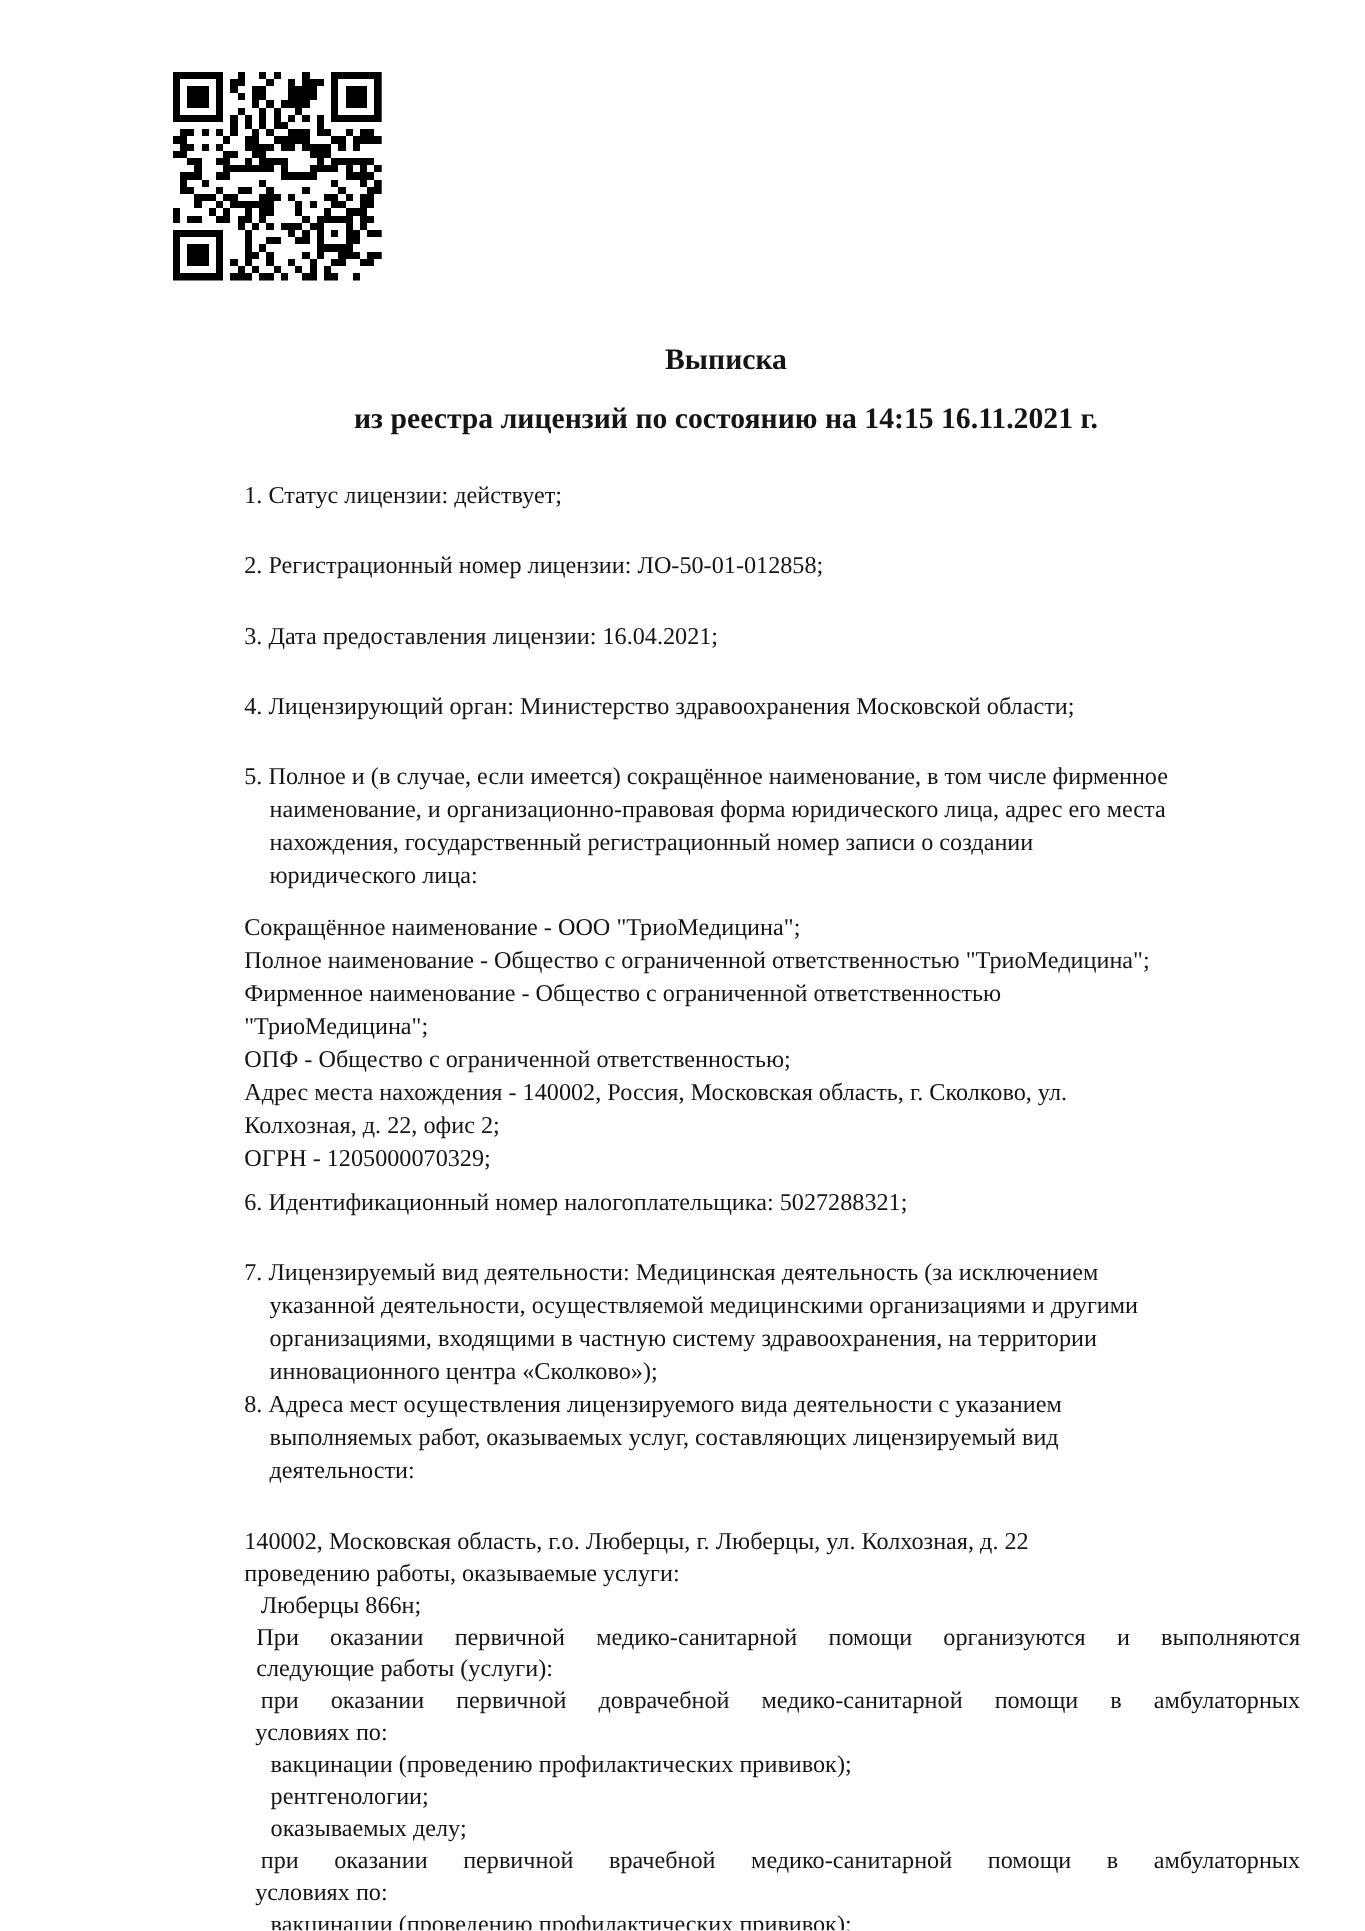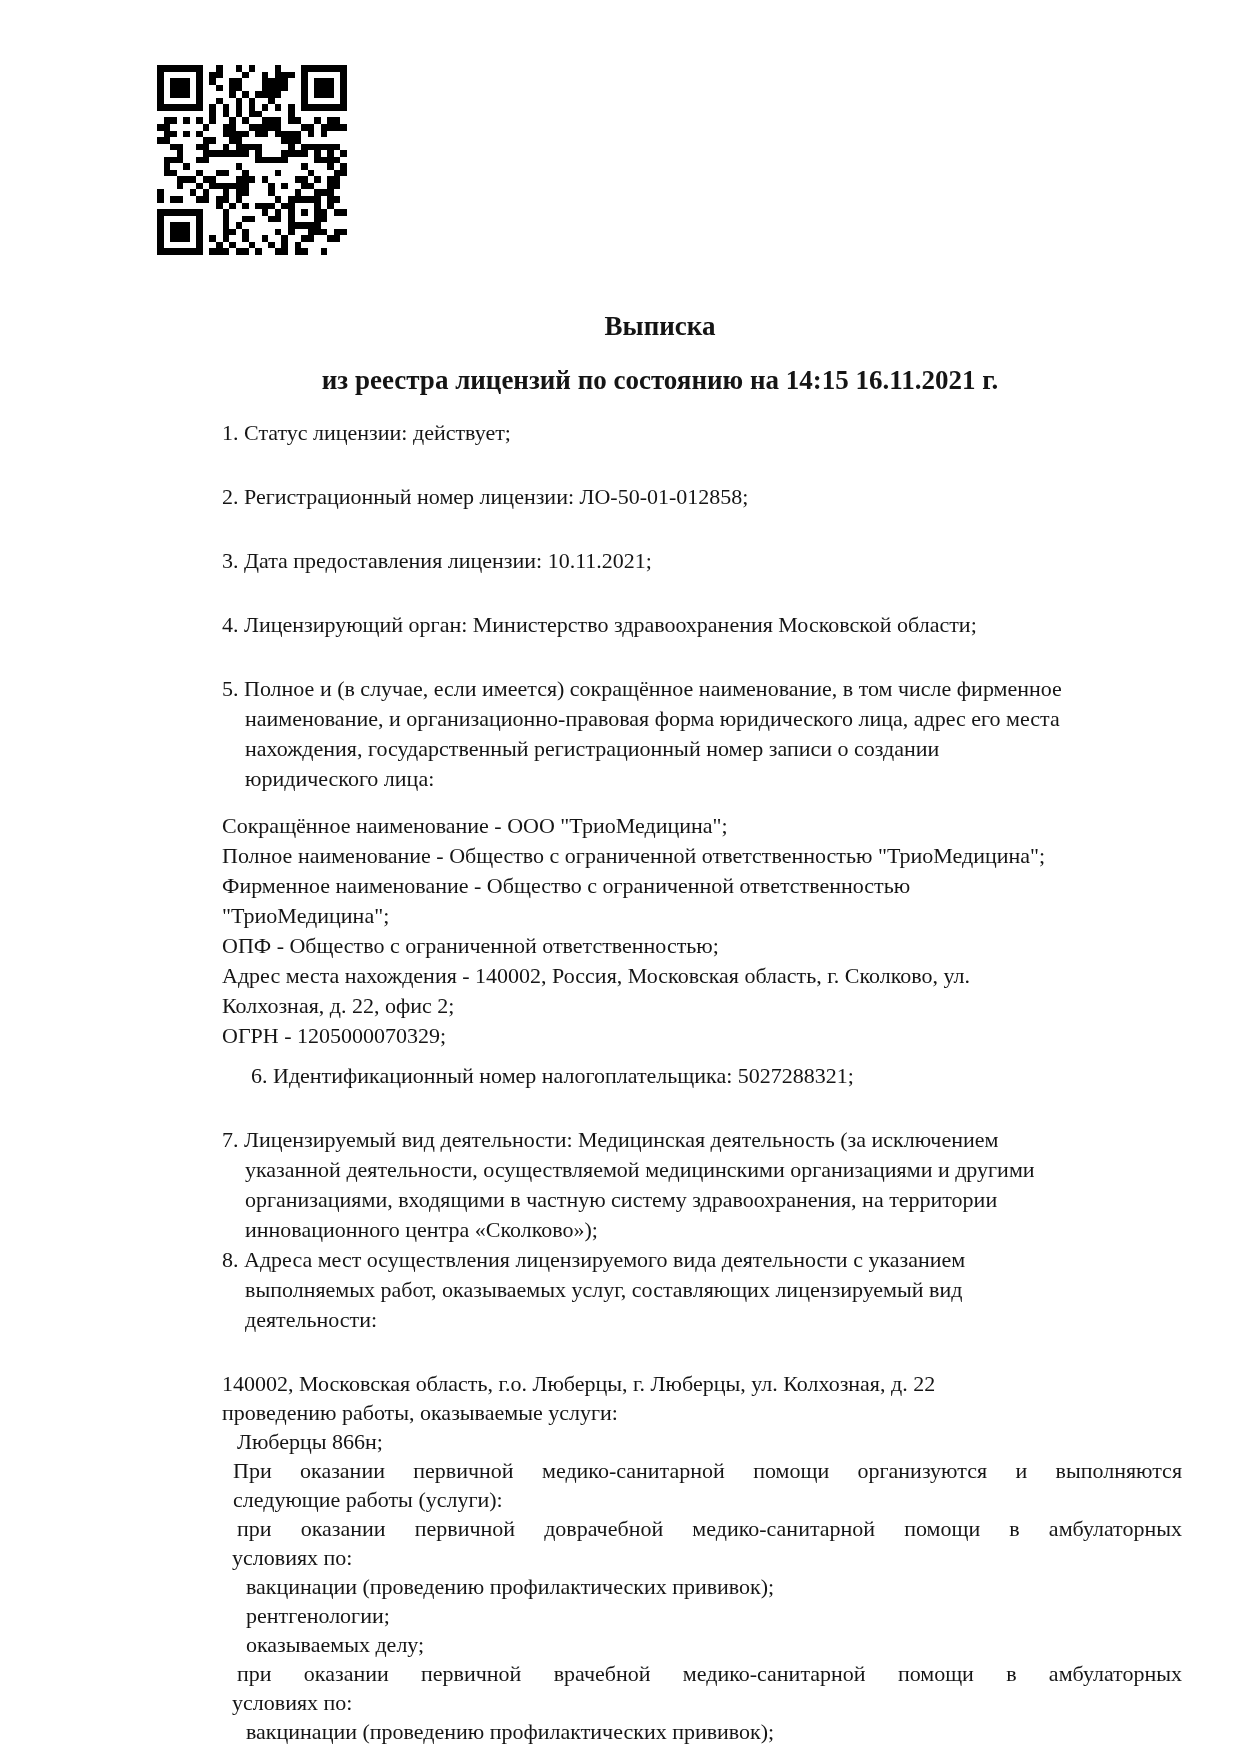--- a/index.html
+++ b/index.html
@@ -21,23 +21,23 @@
   .ind-hang{padding-left:23px;}
   .ind-l1{padding-left:11px;}
   .ind-l1w{padding-left:10px;}
   .ind-l2{padding-left:15px;}
   .ind-l3{padding-left:24px;}
   
   .block{margin-top:34px;}
   .b-svc{margin-top:0;}
   .b-svc .line{line-height:29px;}
   .b-addr .line{line-height:29px;}
-  [data-name="item-1"]{margin-top:20px;}
+  [data-name="item-1"]{margin-top:37px;}
   [data-name="org-details"]{margin-top:17px;}
-  [data-name="item-6"]{margin-top:10px;margin-left:29px;}
+  [data-name="item-6"]{margin-top:10px;}
   [data-name="item-8"]{margin-top:0;font-family:Liberation Serif, serif;}
 </style>
 </head>
 <body>
 
 <div class="page" data-name="license-extract-page">
   <svg id="qr" class="qr" viewBox="0 0 29 29" shape-rendering="crispEdges" data-name="qr-code">
       <g fill="#000000">
         <rect x="0" y="0" width="1" height="1"></rect>
         <rect x="1" y="0" width="1" height="1"></rect>
@@ -435,21 +435,21 @@
     <div class="title t1" data-name="document-title">Выписка</div>
     <div class="title t2" data-name="document-subtitle">из реестра лицензий по состоянию на 14:15 16.11.2021 г.</div>
     <div id="doc-body" data-name="document-body">
         <div class="block b-item" data-name="item-1">
           <div class="line" data-name="doc-line">1. Статус лицензии: действует;</div>
         </div>
         <div class="block b-item" data-name="item-2">
           <div class="line" data-name="doc-line">2. Регистрационный номер лицензии: ЛО-50-01-012858;</div>
         </div>
         <div class="block b-item" data-name="item-3">
-          <div class="line" data-name="doc-line">3. Дата предоставления лицензии: 10.11.2021;</div>
+          <div class="line" data-name="doc-line">3. Дата предоставления лицензии: 16.04.2021;</div>
         </div>
         <div class="block b-item" data-name="item-4">
           <div class="line" data-name="doc-line">4. Лицензирующий орган: Министерство здравоохранения Московской области;</div>
         </div>
         <div class="block b-item" data-name="item-5">
           <div class="line" data-name="doc-line">5. Полное и (в случае, если имеется) сокращённое наименование, в том числе фирменное</div>
           <div class="line ind-hang" data-name="doc-line">наименование, и организационно-правовая форма юридического лица, адрес его места</div>
           <div class="line ind-hang" data-name="doc-line">нахождения, государственный регистрационный номер записи о создании</div>
           <div class="line ind-hang" data-name="doc-line">юридического лица:</div>
         </div>

